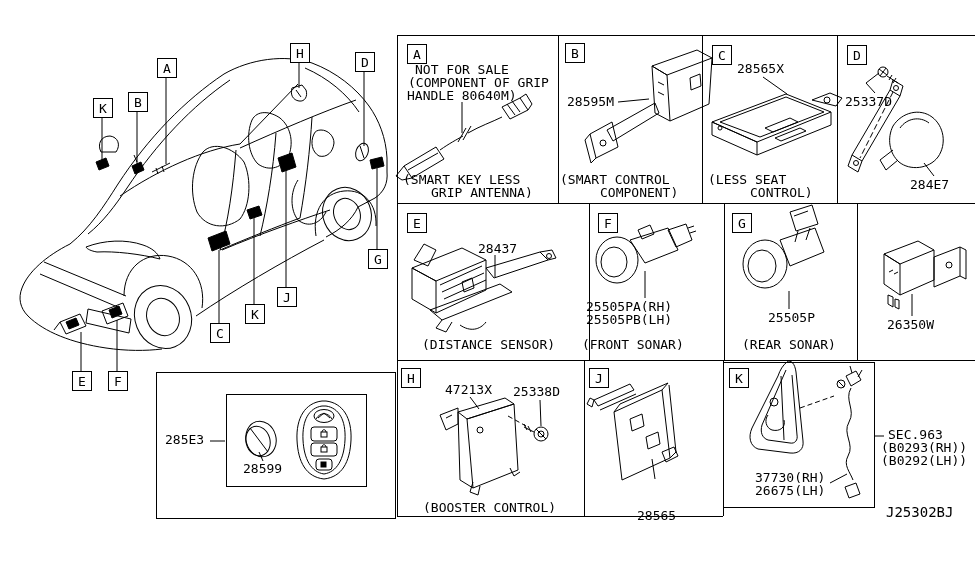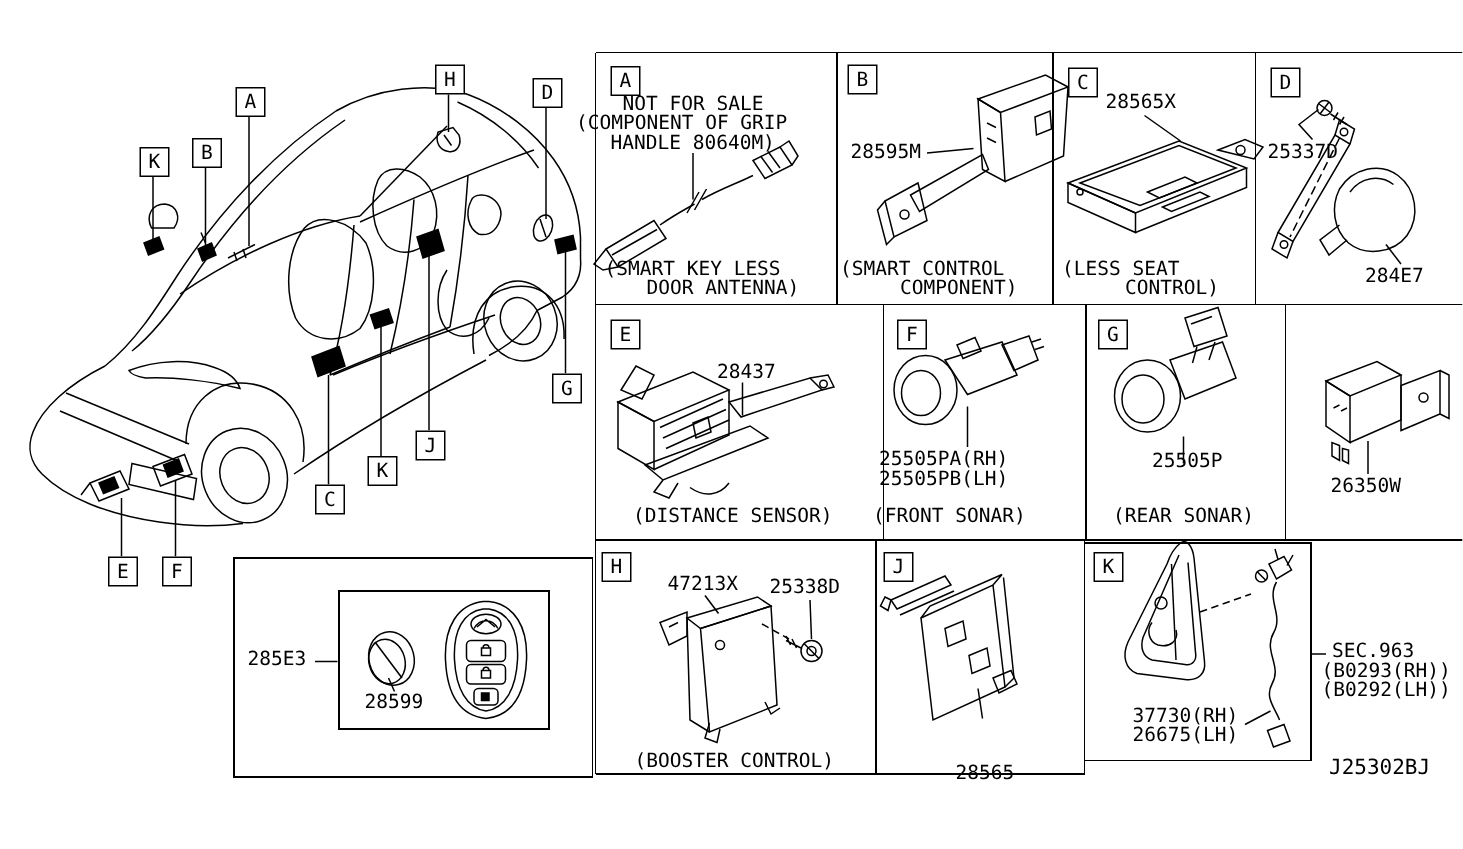--- a/index.html
+++ b/index.html
@@ -305,44 +305,44 @@
   <div class="letterbox" style="left:712px;top:45px">C</div>
   <div class="letterbox" style="left:847px;top:45px">D</div>
   <div class="letterbox" style="left:407px;top:213px">E</div>
   <div class="letterbox" style="left:598px;top:213px">F</div>
   <div class="letterbox" style="left:732px;top:213px">G</div>
   <div class="letterbox" style="left:401px;top:368px">H</div>
   <div class="letterbox" style="left:589px;top:368px">J</div>
   <div class="letterbox" style="left:729px;top:368px">K</div>
 
   <div class="lbl" style="left:415px;top:63px">NOT FOR SALE</div>
-  <div class="lbl" style="left:384px;top:76px">(COMPONENT OF GRIP</div>
+  <div class="lbl" style="left:408px;top:76px">(COMPONENT OF GRIP</div>
   <div class="lbl" style="left:407px;top:89px">HANDLE 80640M)</div>
   <div class="lbl" style="left:403px;top:173px">(SMART KEY LESS</div>
-  <div class="lbl" style="left:431px;top:186px">DOOR ANTENNA)</div>
+  <div class="lbl" style="left:431px;top:186px">GRIP ANTENNA)</div>
 
   <div class="lbl" style="left:567px;top:95px">28595M</div>
   <div class="lbl" style="left:560px;top:173px">(SMART CONTROL</div>
   <div class="lbl" style="left:600px;top:186px">COMPONENT)</div>
 
   <div class="lbl" style="left:737px;top:62px">28565X</div>
   <div class="lbl" style="left:708px;top:173px">(LESS SEAT</div>
   <div class="lbl" style="left:750px;top:186px">CONTROL)</div>
 
   <div class="lbl" style="left:845px;top:95px">25337D</div>
   <div class="lbl" style="left:910px;top:178px">284E7</div>
 
   <div class="lbl" style="left:478px;top:242px">28437</div>
   <div class="lbl" style="left:422px;top:338px">(DISTANCE SENSOR)</div>
 
   <div class="lbl" style="left:586px;top:300px">25505PA(RH)</div>
   <div class="lbl" style="left:586px;top:313px">25505PB(LH)</div>
   <div class="lbl" style="left:582px;top:338px">(FRONT SONAR)</div>
 
-  <div class="lbl" style="left:768px;top:301px">25505P</div>
+  <div class="lbl" style="left:768px;top:311px">25505P</div>
   <div class="lbl" style="left:742px;top:338px">(REAR SONAR)</div>
 
   <div class="lbl" style="left:887px;top:318px">26350W</div>
 
   <div class="lbl" style="left:165px;top:433px">285E3</div>
   <div class="lbl" style="left:243px;top:462px">28599</div>
 
   <div class="lbl" style="left:445px;top:383px">47213X</div>
   <div class="lbl" style="left:513px;top:385px">25338D</div>
   <div class="lbl" style="left:423px;top:501px">(BOOSTER CONTROL)</div>

